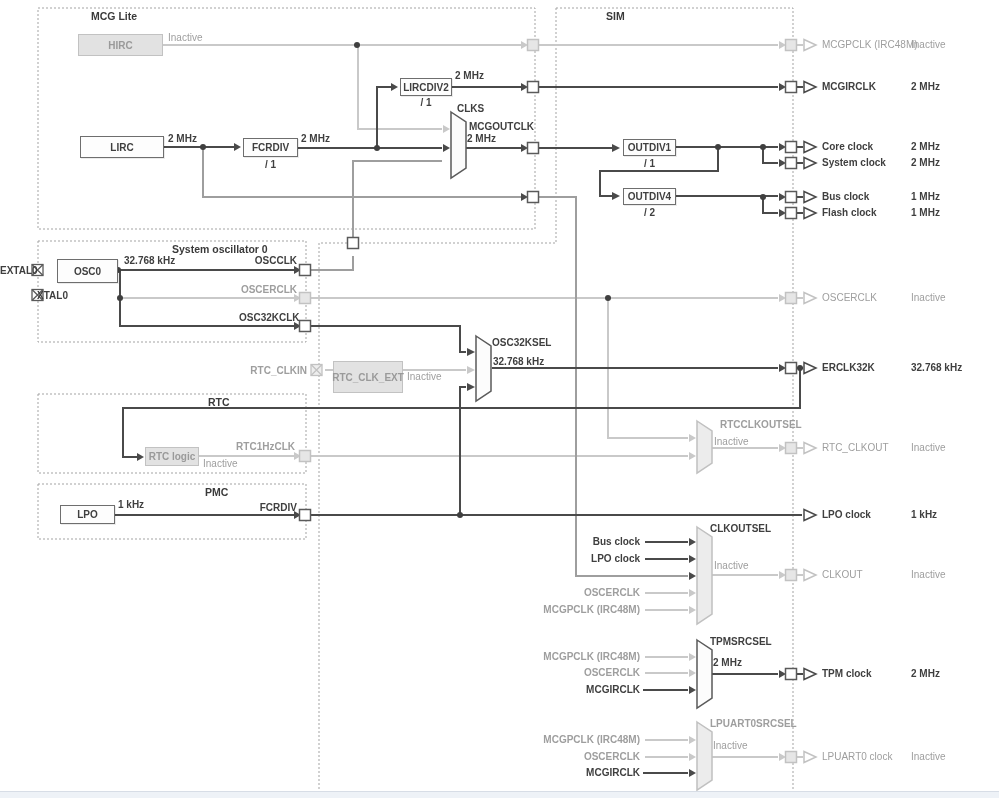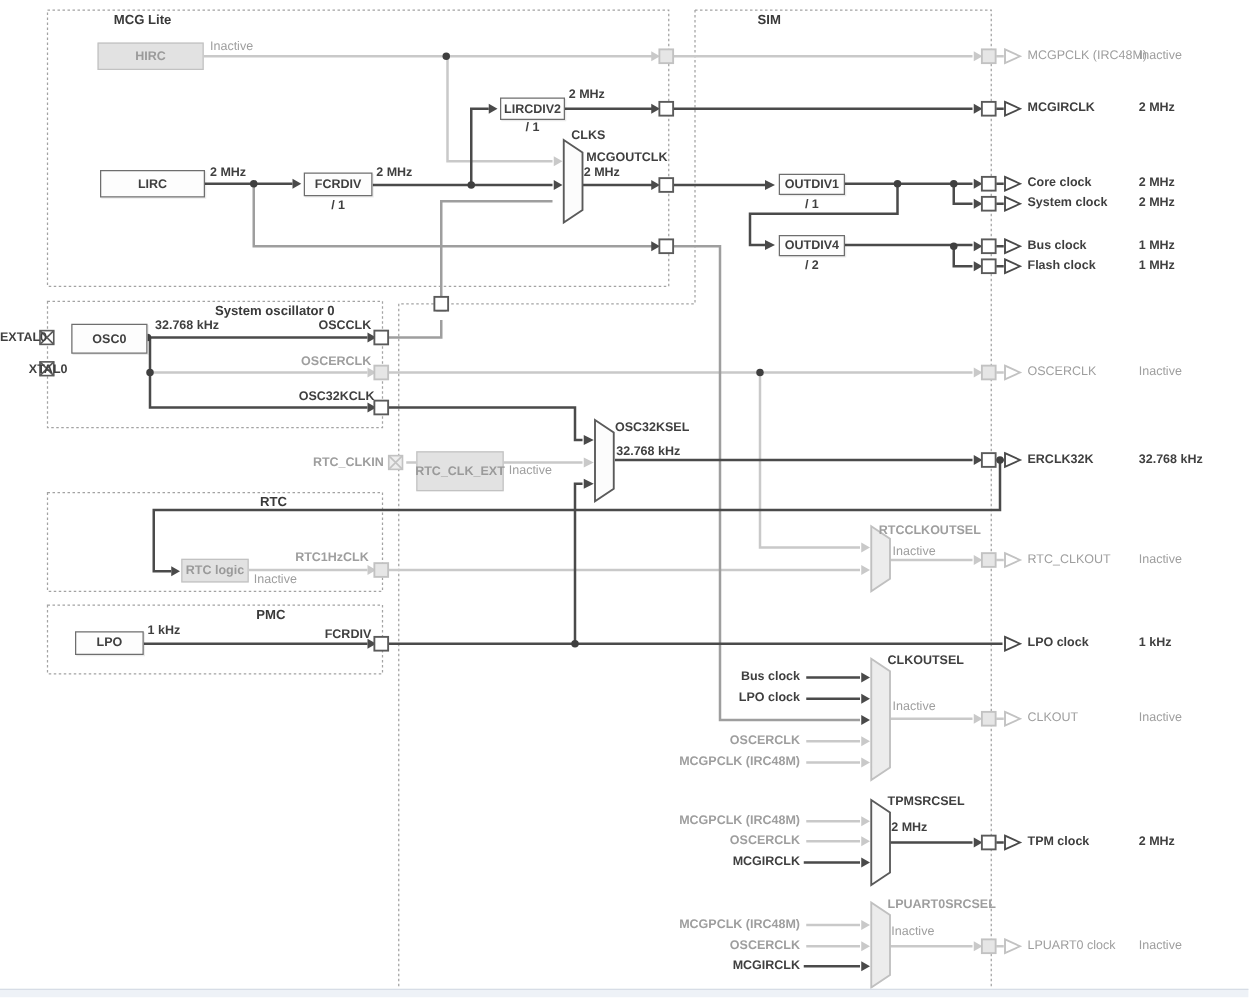--- a/index.html
+++ b/index.html
@@ -227,42 +227,42 @@
 <div class="blk" style="left:623px;top:139px;width:53px;height:17px">OUTDIV1</div>
 <div class="ratio" style="left:623px;top:158px;width:53px">/ 1</div>
 <div class="blk" style="left:623px;top:188px;width:53px;height:17px">OUTDIV4</div>
 <div class="ratio" style="left:623px;top:207px;width:53px">/ 2</div>
 <div class="blk" style="left:57px;top:259px;width:61px;height:24px">OSC0</div>
 <div class="blk gray" style="left:333px;top:361px;width:70px;height:32px">RTC_CLK_EXT</div>
 <div class="blk gray" style="left:145px;top:447px;width:54px;height:19px">RTC logic</div>
 <div class="blk" style="left:60px;top:505px;width:55px;height:19px">LPO</div>
 
 <div class="lbl r" style="left:0px;top:265px;width:16px">EXTAL0</div>
-<div class="lbl r" style="left:3px;top:290px;width:51px">XTAL0</div>
+<div class="lbl r" style="left:17px;top:290px;width:51px">XTAL0</div>
 <div class="lbl gray r" style="left:240px;top:365px;width:67px">RTC_CLKIN</div>
 
 <div class="lbl gray n" style="left:168px;top:32px">Inactive</div>
 <div class="lbl" style="left:168px;top:133px">2 MHz</div>
 <div class="lbl" style="left:301px;top:133px">2 MHz</div>
 <div class="lbl" style="left:455px;top:70px">2 MHz</div>
 <div class="lbl" style="left:457px;top:103px">CLKS</div>
 <div class="lbl" style="left:469px;top:121px">MCGOUTCLK</div>
 <div class="lbl" style="left:467px;top:133px">2 MHz</div>
 <div class="lbl" style="left:124px;top:255px">32.768 kHz</div>
 <div class="lbl r" style="left:239px;top:255px;width:58px">OSCCLK</div>
 <div class="lbl gray r" style="left:239px;top:284px;width:58px">OSCERCLK</div>
 <div class="lbl r" style="left:239px;top:312px;width:58px">OSC32KCLK</div>
 <div class="lbl gray n" style="left:407px;top:371px">Inactive</div>
 <div class="lbl" style="left:492px;top:337px">OSC32KSEL</div>
 <div class="lbl" style="left:493px;top:356px">32.768 kHz</div>
 <div class="lbl gray r" style="left:235px;top:441px;width:60px">RTC1HzCLK</div>
 <div class="lbl gray n" style="left:203px;top:458px">Inactive</div>
 <div class="lbl" style="left:118px;top:499px">1 kHz</div>
 <div class="lbl r" style="left:237px;top:502px;width:60px">FCRDIV</div>
-<div class="lbl gray" style="left:703px;top:419px">RTCCLKOUTSEL</div>
+<div class="lbl gray" style="left:720px;top:419px">RTCCLKOUTSEL</div>
 <div class="lbl gray n" style="left:714px;top:436px">Inactive</div>
 <div class="lbl" style="left:710px;top:523px">CLKOUTSEL</div>
 <div class="lbl gray n" style="left:714px;top:560px">Inactive</div>
 <div class="lbl" style="left:710px;top:636px">TPMSRCSEL</div>
 <div class="lbl" style="left:713px;top:657px">2 MHz</div>
 <div class="lbl gray" style="left:710px;top:718px">LPUART0SRCSEL</div>
 <div class="lbl gray n" style="left:713px;top:740px">Inactive</div>
 
 <div class="lbl r" style="left:530px;top:536px;width:110px">Bus clock</div>
 <div class="lbl r" style="left:530px;top:553px;width:110px">LPO clock</div>

